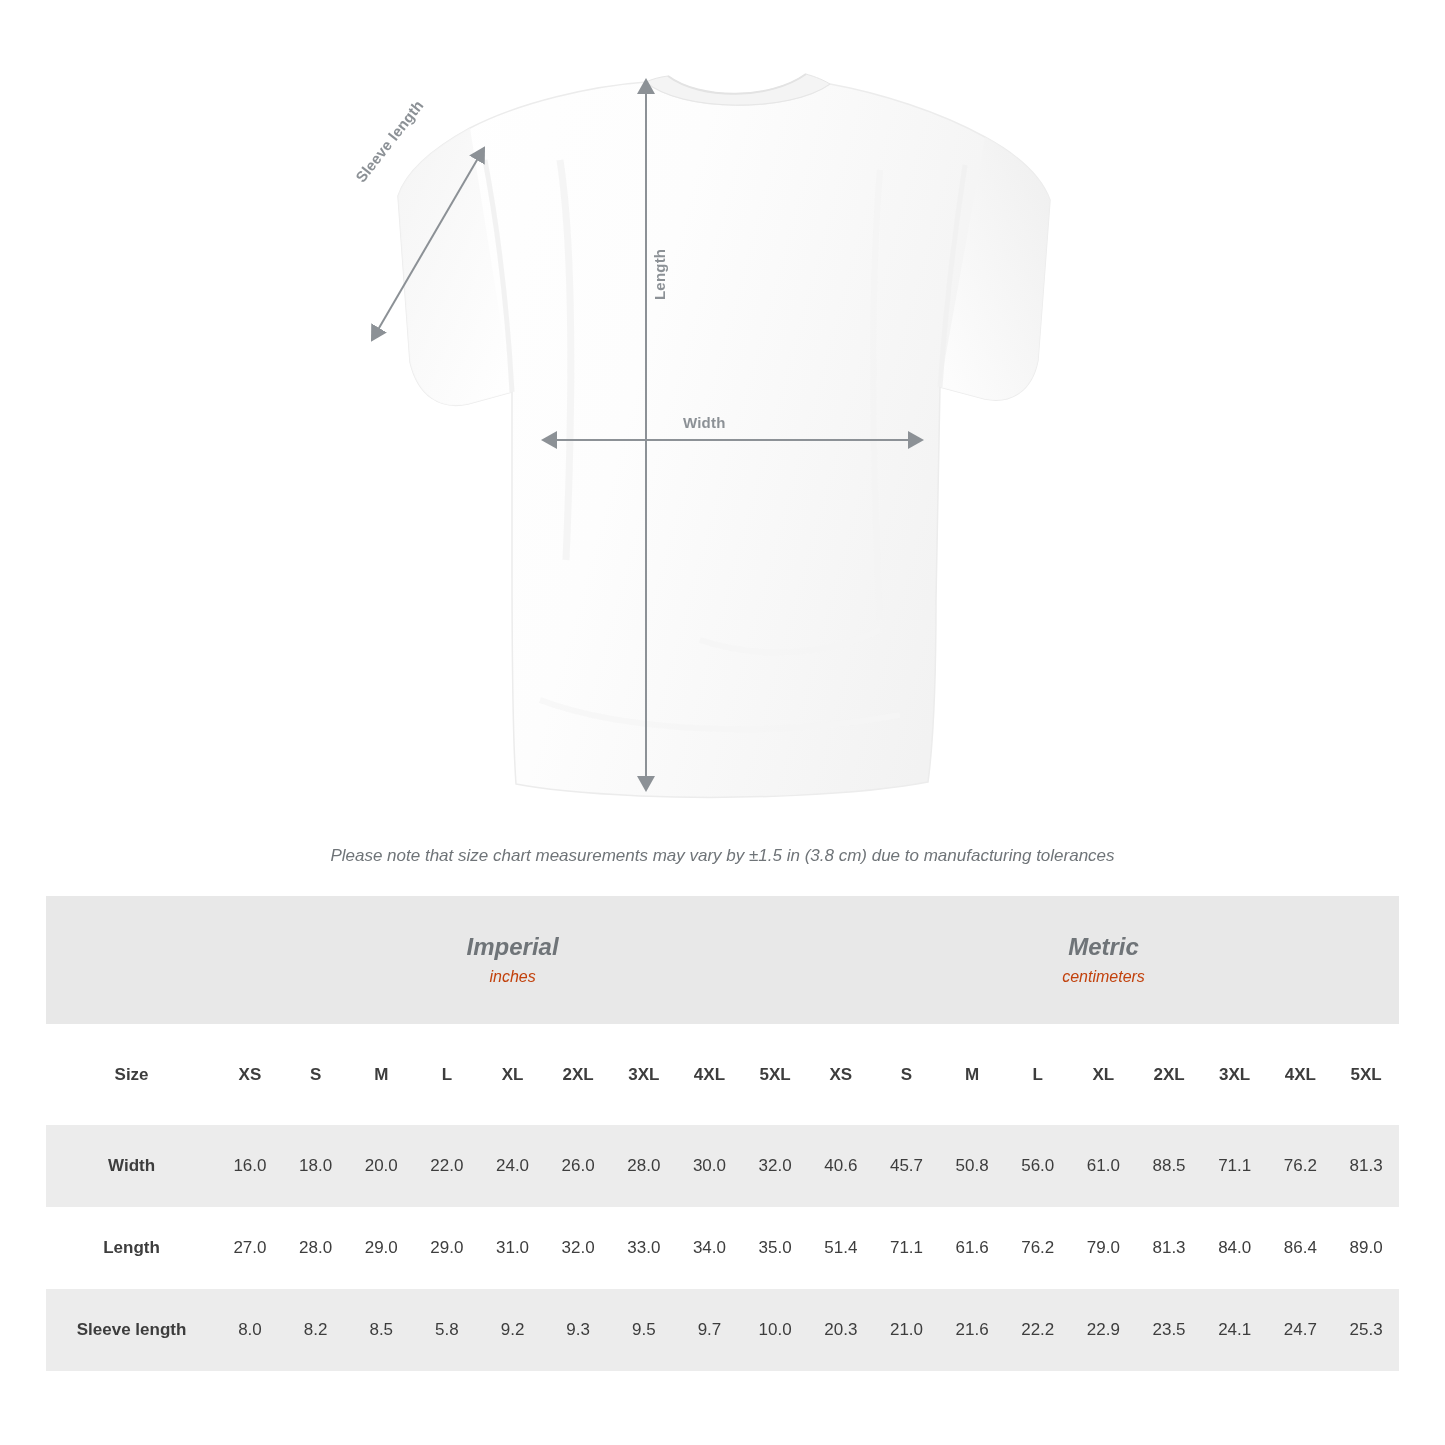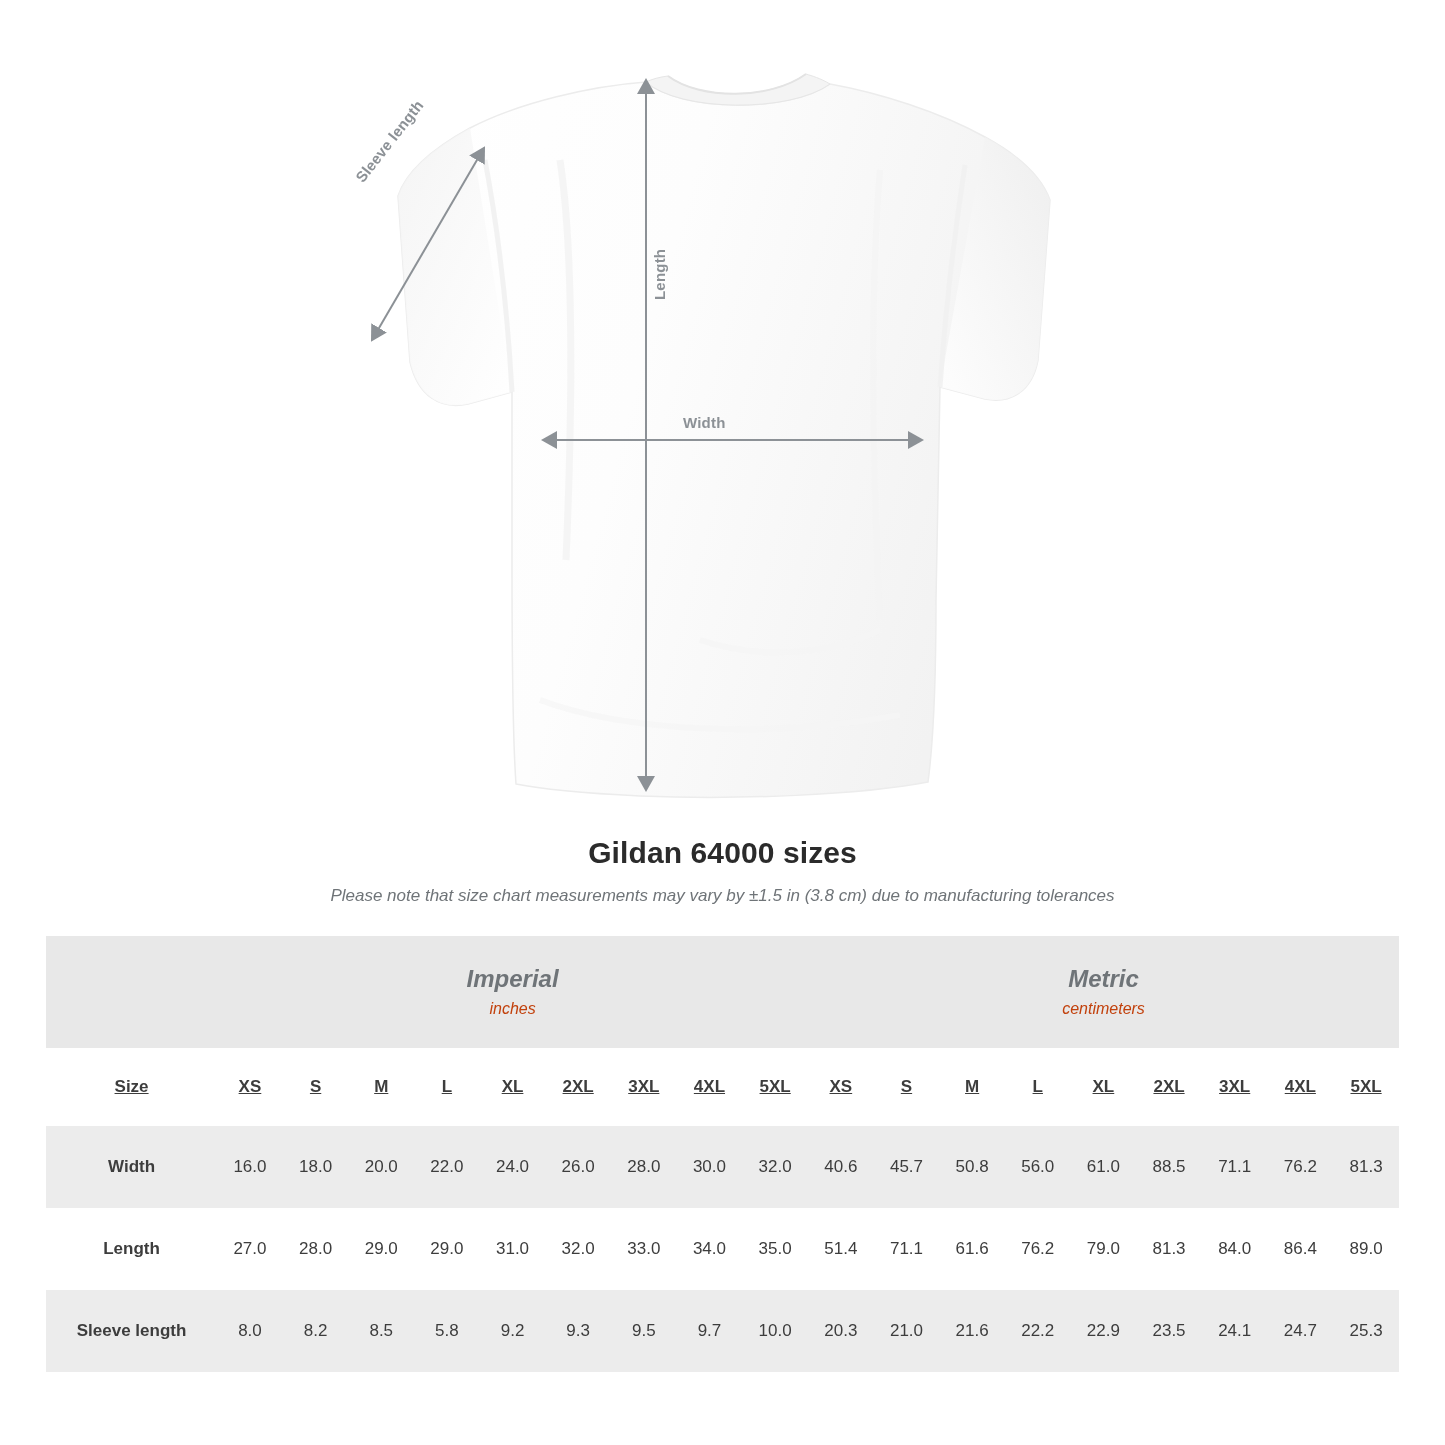--- a/index.html
+++ b/index.html
@@ -88,39 +88,38 @@
   table.size-table th,
   table.size-table td {
     text-align: center;
     vertical-align: middle;
     border: none;
     font-size: 17px;
     color: #3d3d3d;
   }
   .unit-head {
     background: #e8e8e8;
-    height: 112px;
+    height: 128px;
   }
   .unit-name {
     font-size: 24px;
     font-style: italic;
     font-weight: bold;
     color: #6f7478;
     line-height: 1.1;
   }
   .unit-sub {
     font-size: 16px;
     font-style: italic;
     color: #c2410c;
     padding-top: 8px;
   }
   .row-head {
-    height: 78px;
+    height: 101px;
     background: #14b8a6;
-    text-decoration: underline;
   }
   .row-head td {
     font-weight: bold;
     font-size: 18px;
   }
   .row-head td.size-cell {
     font-weight: bold;
   }
   tr.zebra-grey td {
     background: #ececec;
@@ -220,21 +219,20 @@
         <line x1="543" y1="440" x2="922" y2="440" stroke="#8c9196" stroke-width="2" marker-start="url(#arrTail)" marker-end="url(#arrHead)"></line>
       </g>
     </svg>
 
     <div class="measure-label lbl-sleeve">Sleeve length</div>
     <div class="measure-label lbl-length">Length</div>
     <div class="measure-label lbl-width">Width</div>
   </div>
 
   <div class="title-block">
-    <h1 class="chart-title">Gildan 64000 sizes</h1>
     <p class="chart-note">Please note that size chart measurements may vary by ±1.5 in (3.8 cm) due to manufacturing tolerances</p>
   </div>
 
   <div class="table-wrap">
     <table class="size-table">
       <colgroup>
         <col class="col-label">
         <col class="col-val">
           <col class="col-val">
           <col class="col-val">

